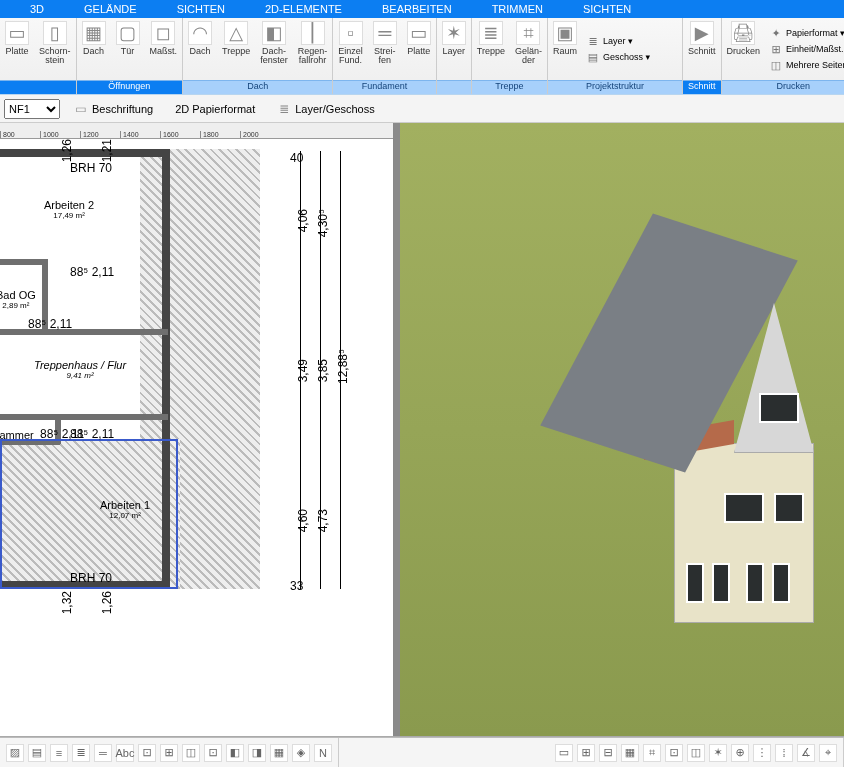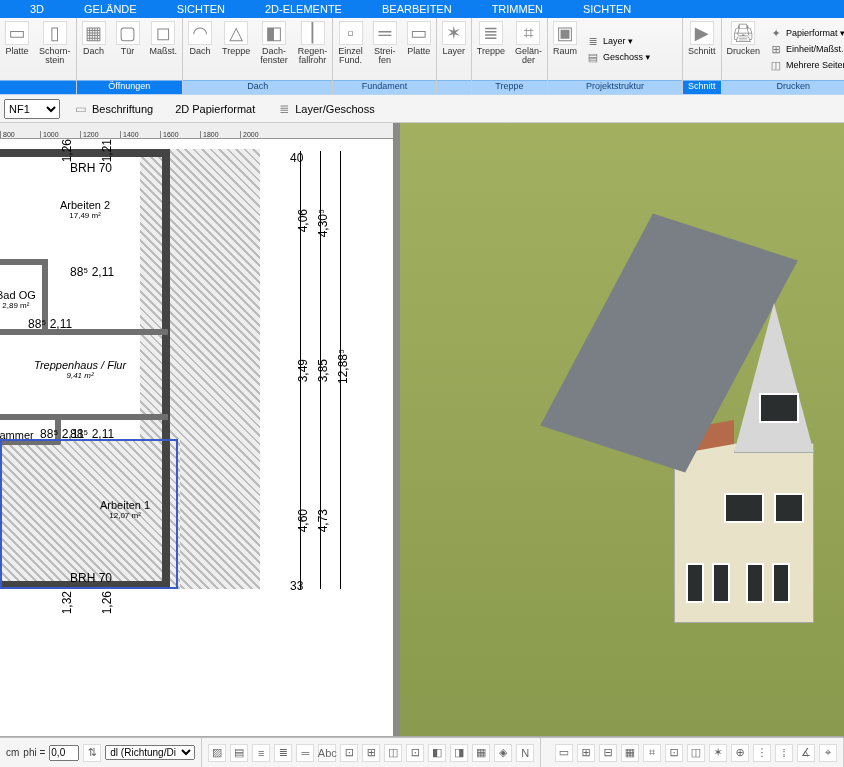--- a/index.html
+++ b/index.html
@@ -246,21 +246,21 @@
       <div class="wall" style="left:0;top:120px;width:48px;height:6px;"></div>
       <div class="wall" style="left:42px;top:120px;width:6px;height:70px;"></div>
       <div class="wall" style="left:0;top:190px;width:168px;height:6px;"></div>
       <div class="wall" style="left:0;top:275px;width:168px;height:6px;"></div>
       <div class="wall" style="left:55px;top:275px;width:6px;height:30px;"></div>
       <div class="wall" style="left:0;top:300px;width:60px;height:6px;"></div>
 
       <div style="position:absolute;left:0;top:300px;width:178px;height:150px;border:2px solid #3a5acb;"></div>
 
       <div id="rooms">
-          <div class="room-label" style="left: 60px; top: 60px;">Arbeiten 2<span class="area">17,49 m²</span></div>
+          <div class="room-label" style="left: 44px; top: 60px;">Arbeiten 2<span class="area">17,49 m²</span></div>
           <div class="room-label" style="left: -4px; top: 150px;">Bad OG<span class="area">2,89 m²</span></div>
           <div class="room-label" style="left: 34px; top: 220px; font-style: italic;">Treppenhaus / Flur<span class="area">9,41 m²</span></div>
           <div class="room-label" style="left: -6px; top: 290px;">kammer</div>
           <div class="room-label" style="left: 100px; top: 360px;">Arbeiten 1<span class="area">12,07 m²</span></div>
         </div>
 
       <div class="dim" style="left:70px;top:22px;">BRH 70</div>
       <div class="dim" style="left:70px;top:432px;">BRH 70</div>
 
       <div class="dline" style="left:300px;top:12px;width:1px;height:438px;"></div>
@@ -308,29 +308,20 @@
 
       <div class="roof3d" style="left:-20px;top:10px;width:150px;height:240px;transform:rotate(28deg) skewY(-10deg);"></div>
 
       <div class="wall3d" style="left:120px;top:90px;width:80px;height:150px;clip-path:polygon(50% 0,100% 100%,0 100%);background:#d7d7d7;"></div>
       <div class="win3d" style="left:145px;top:180px;width:40px;height:30px;"></div>
     </div>
   </div>
 </div>
 
 <div class="status">
-  <div class="seg">
-    <span>cm</span>
-    <span>phi =</span>
-    <input value="0,0" style="">
-    <span class="tbtn">⇅</span>
-    <select style="width:90px;font-size:10px;">
-      <option>dl (Richtung/Di</option>
-    </select>
-  </div>
   <div class="seg" id="toolIcons">
       <div class="tbtn">▨</div>
       <div class="tbtn">▤</div>
       <div class="tbtn">≡</div>
       <div class="tbtn">≣</div>
       <div class="tbtn">═</div>
       <div class="tbtn">Abc</div>
       <div class="tbtn">⊡</div>
       <div class="tbtn">⊞</div>
       <div class="tbtn">◫</div>

